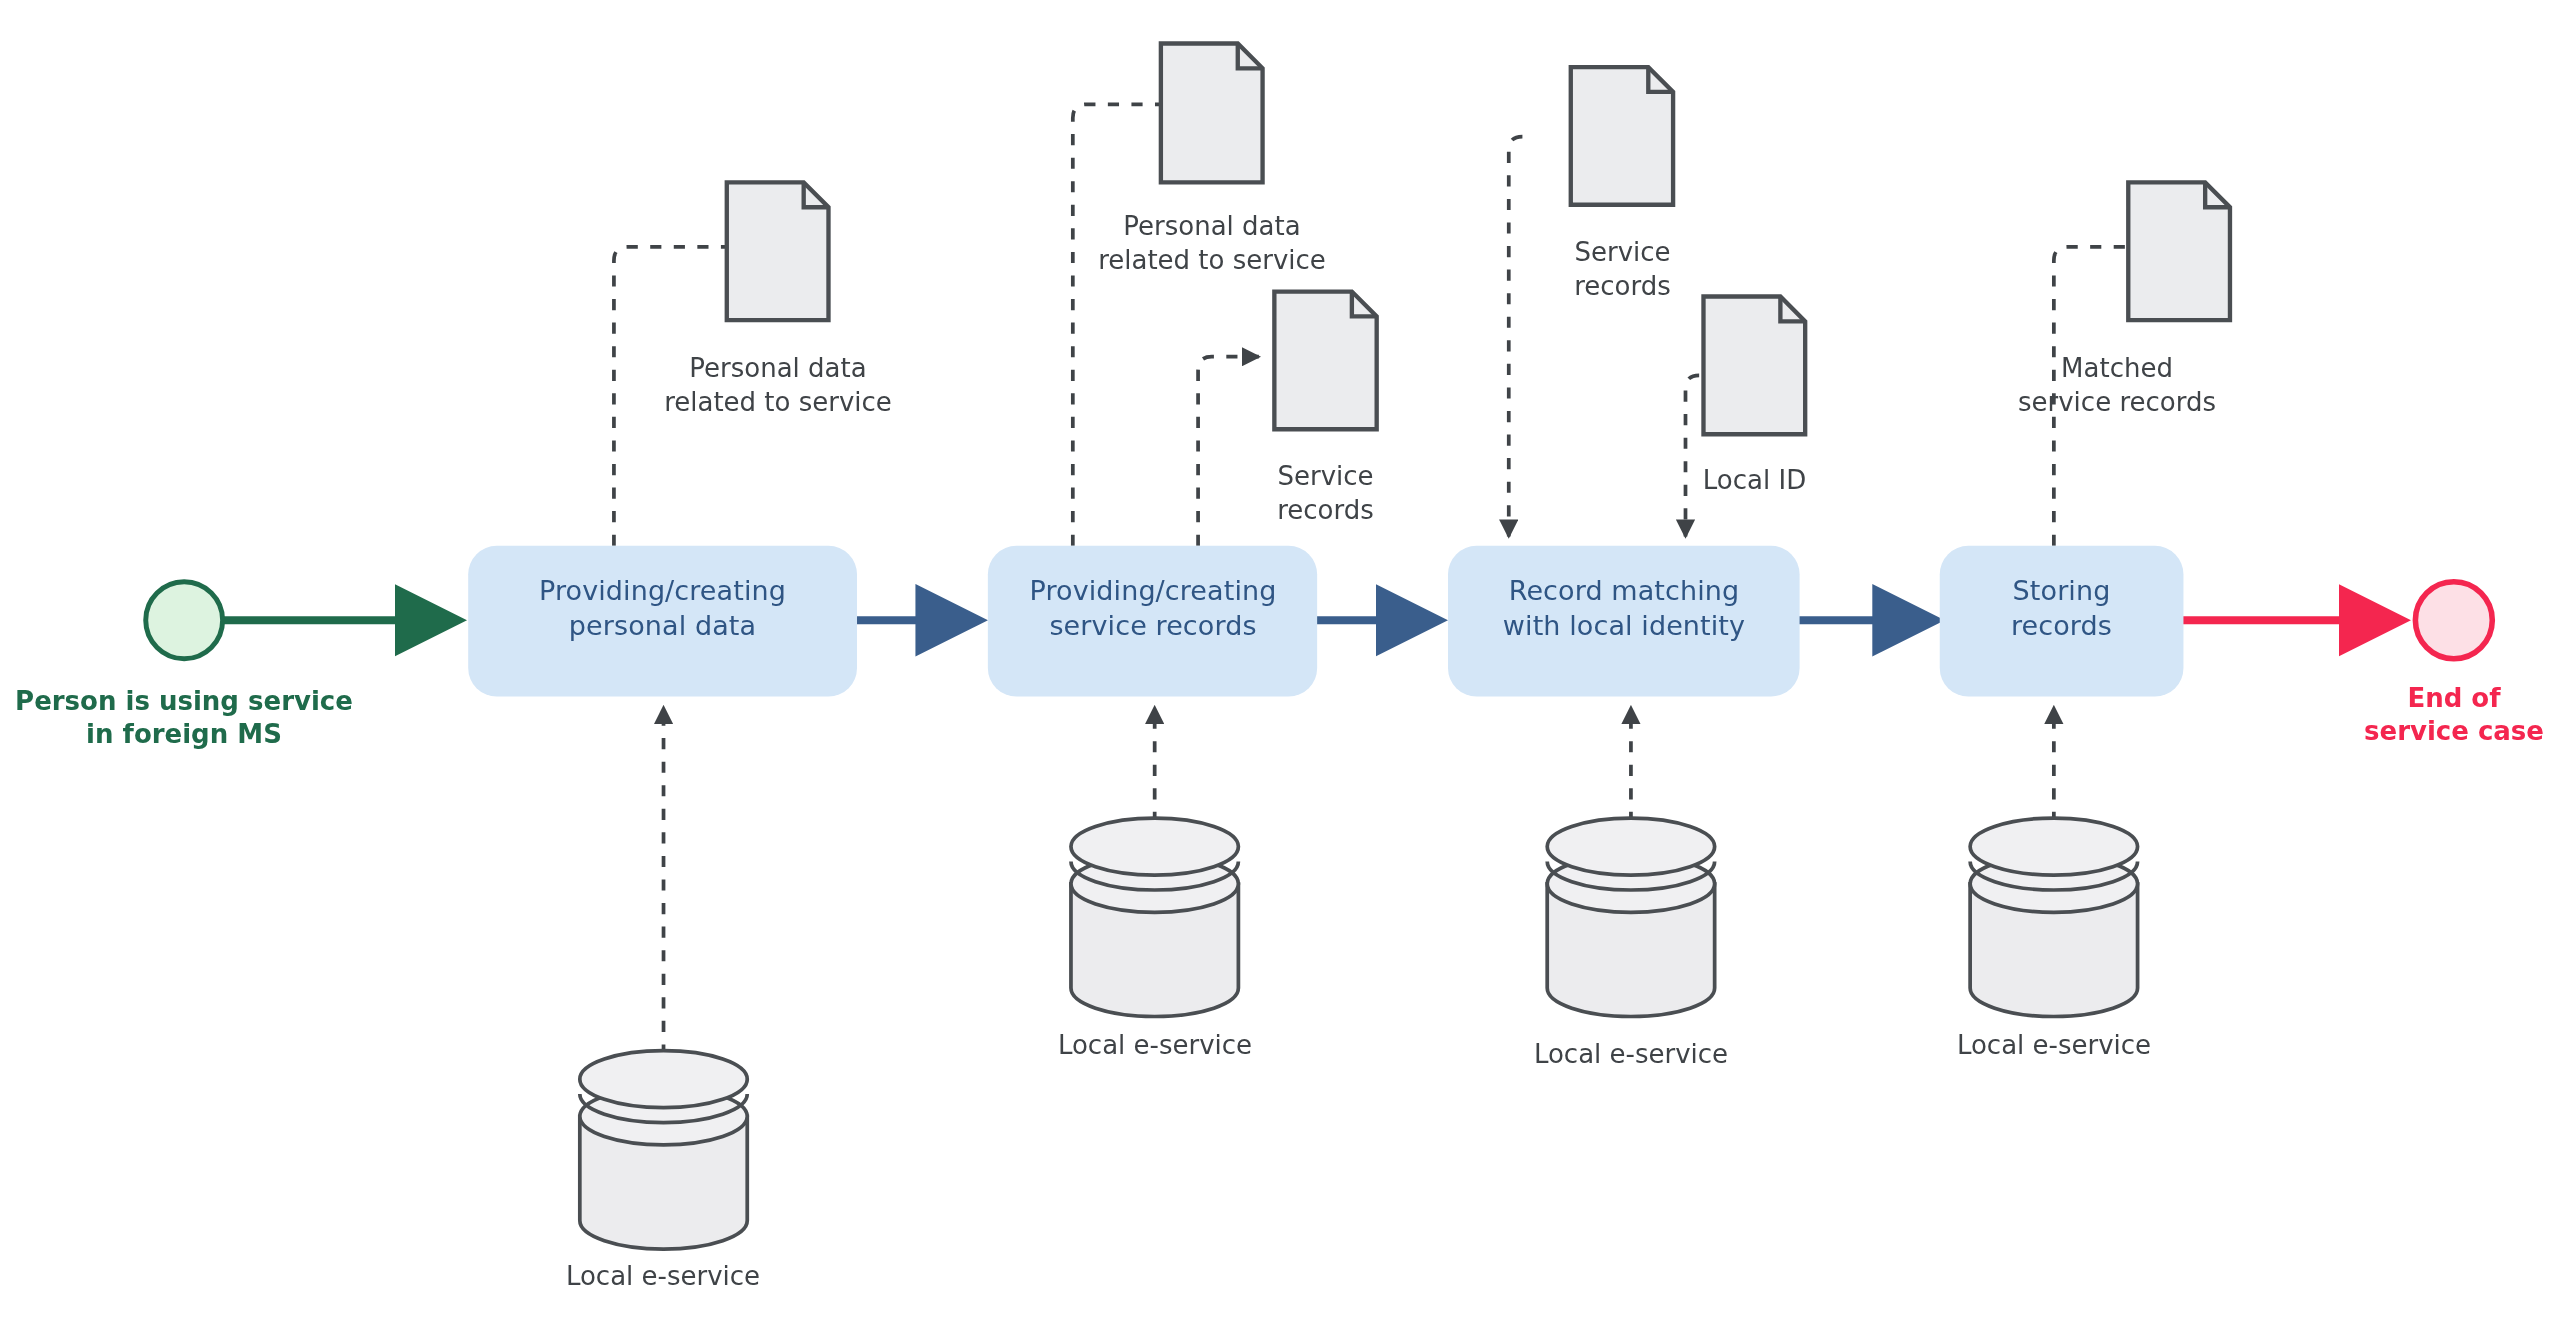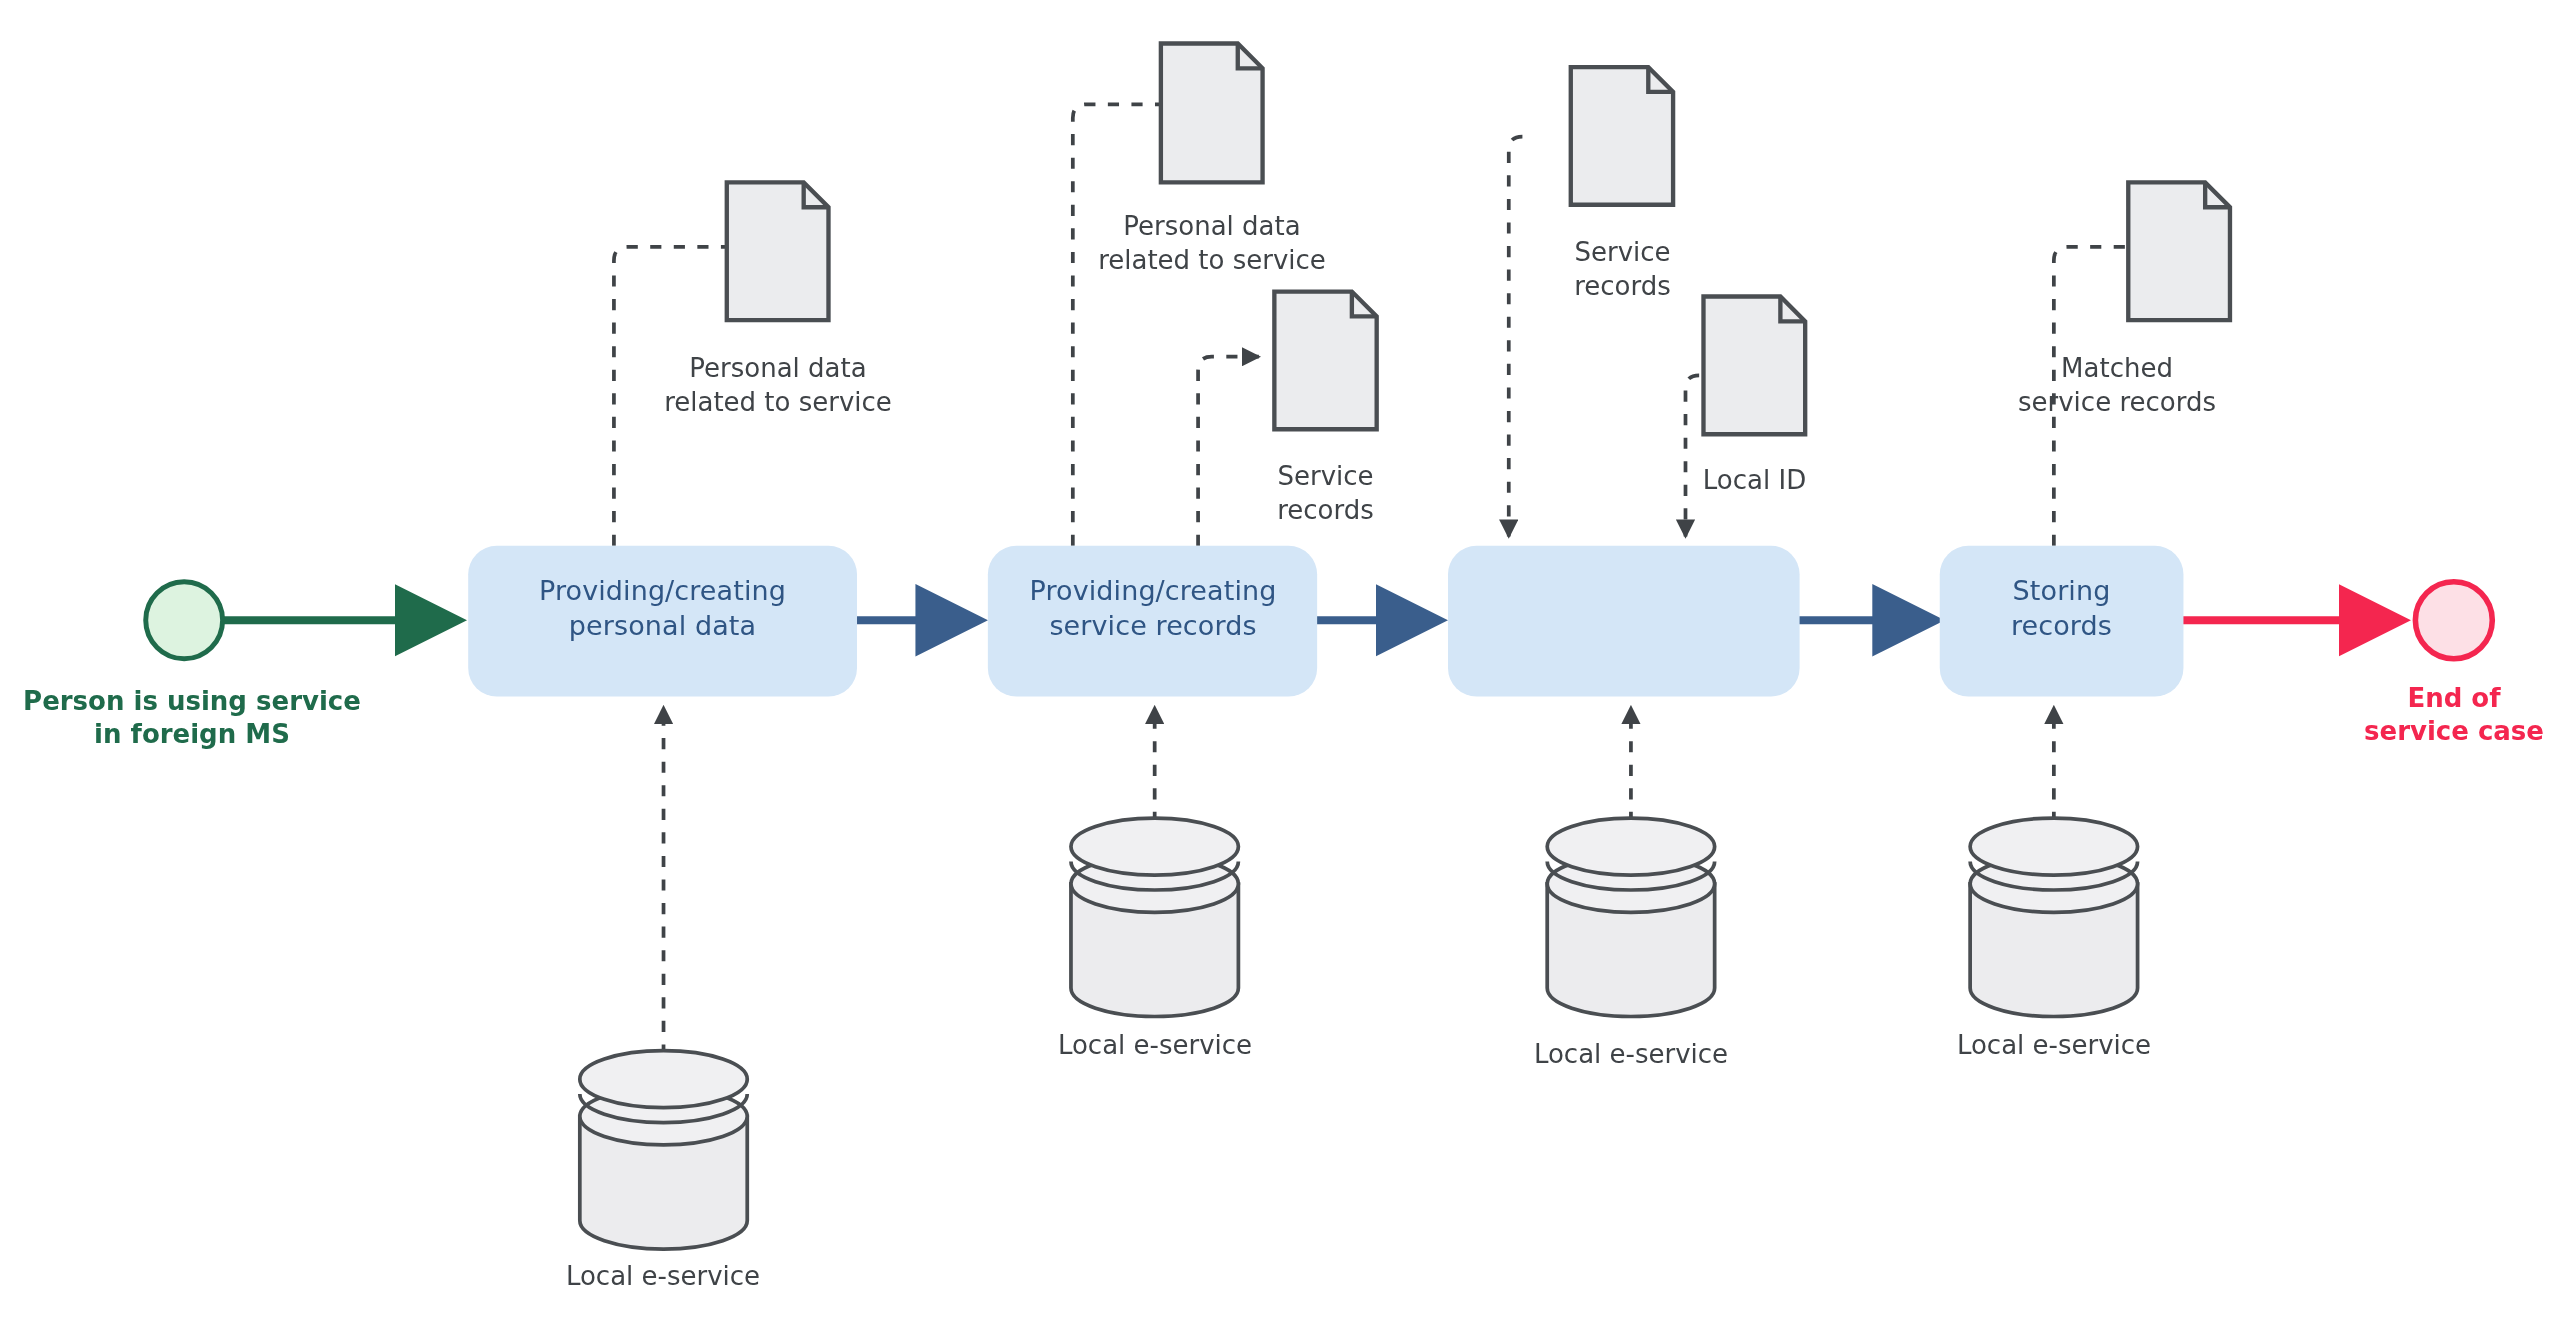--- a/index.html
+++ b/index.html
@@ -171,29 +171,31 @@
 
       <g>
         <path d="M3177 1425 L3177 1593 A135 46 0 0 0 3447 1593 L3447 1425 Z" fill="#ececee"></path>
         <ellipse cx="3312" cy="1425" rx="135" ry="46" fill="#f0f0f2"></ellipse>
         <path d="M3177 1389 A135 46 0 0 0 3447 1389" fill="none"></path>
         <ellipse cx="3312" cy="1365" rx="135" ry="46" fill="#f0f0f2"></ellipse>
       </g>
     </g>
   </svg>
 
-  <div class="event-label start-label" style="left:0px; top:685px; width:368px;margin-left:8px;">Person is using service
+  <div class="event-label start-label" style="left:0px; top:685px; width:368px;">Person is using service
 in foreign MS</div>
   <div class="event-label end-label" style="left:2291px; top:682px; width:326px;">End of
 service case</div>
 
   <div class="task-label" style="left:468px; top:574px; width:389px;">Providing/creating
 personal data</div>
   <div class="task-label" style="left:979px; top:574px; width:348px;">Providing/creating
 service records</div>
+  <div class="task-label" style="left:1439px; top:574px; width:370px;">Record matching
+with local identity</div>
   <div class="task-label" style="left:1921px; top:574px; width:281px;">Storing
 records</div>
 
   <div class="node-label" style="left:592px; top:352px; width:372px;">Personal data
 related to service</div>
   <div class="node-label" style="left:1026px; top:210px; width:372px;">Personal data
 related to service</div>
   <div class="node-label" style="left:1214px; top:460px; width:223px;">Service
 records</div>
   <div class="node-label" style="left:1511px; top:236px; width:223px;">Service

